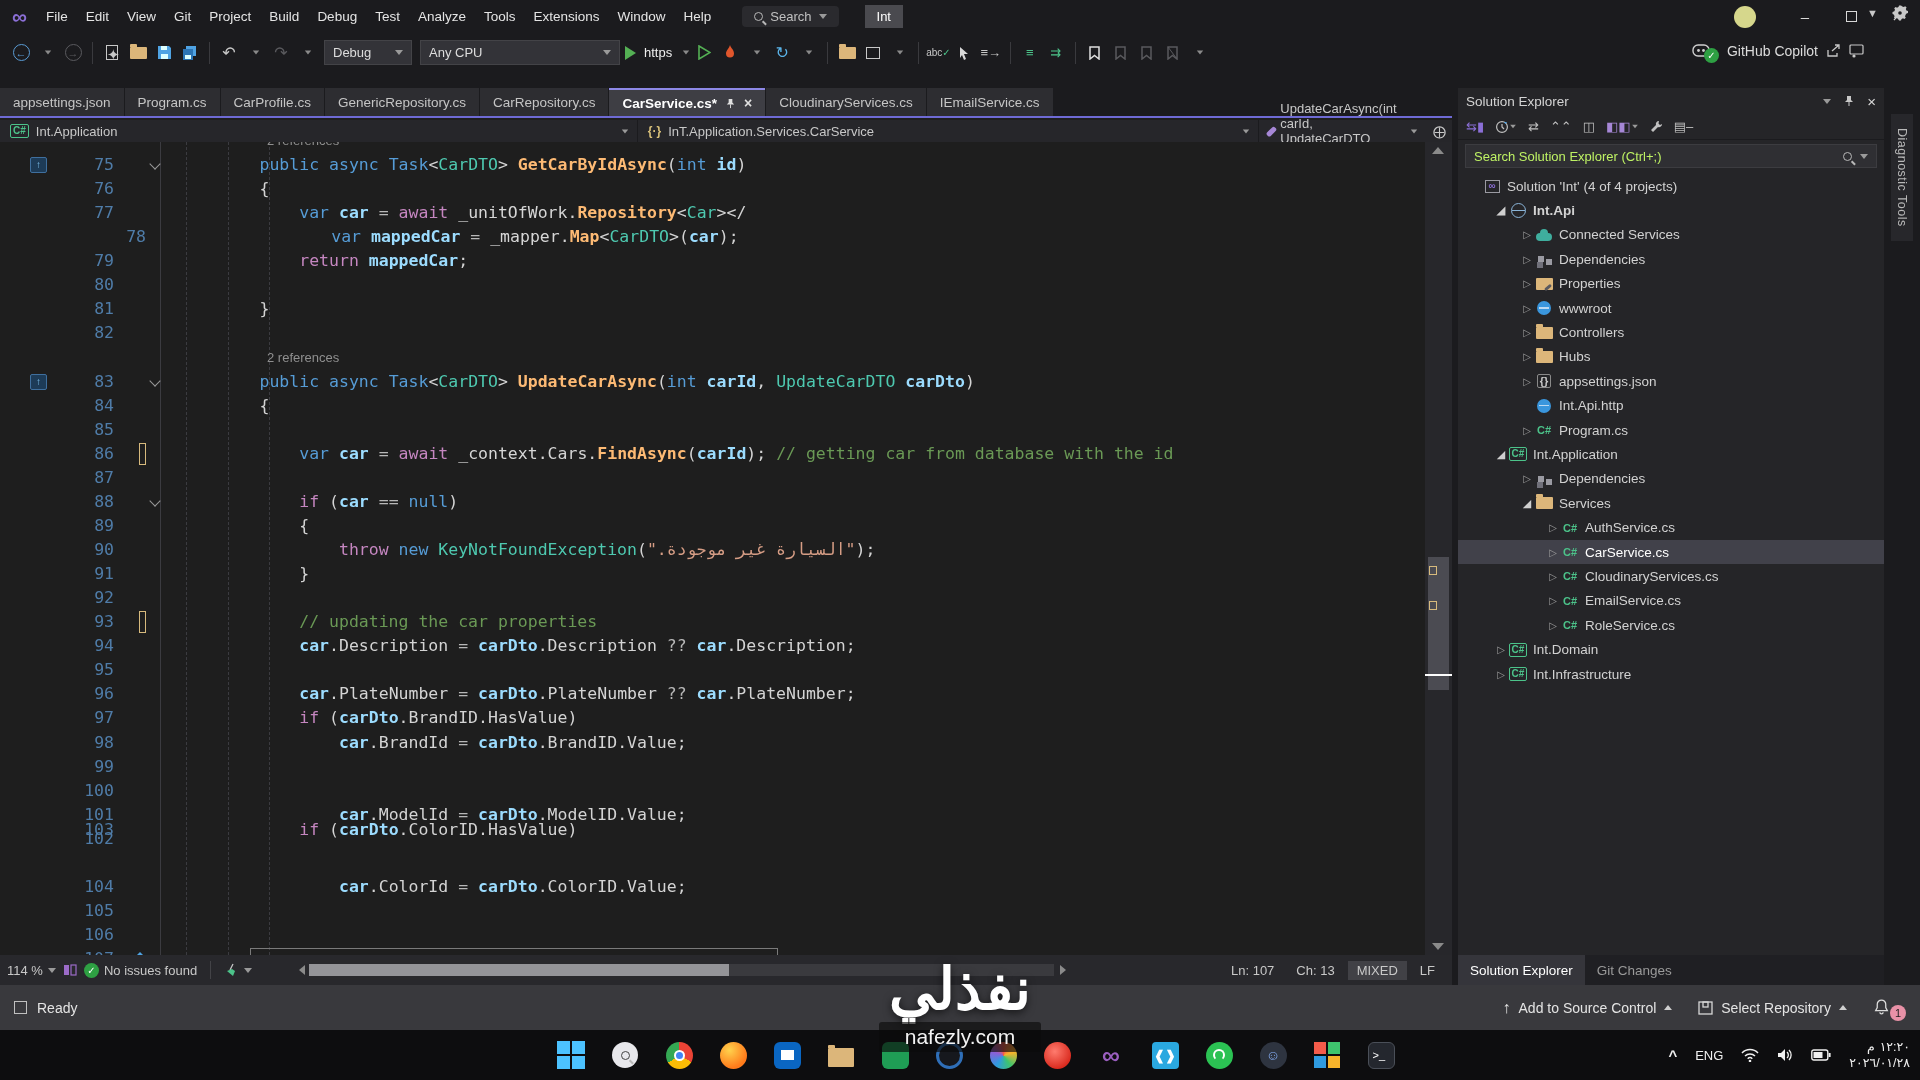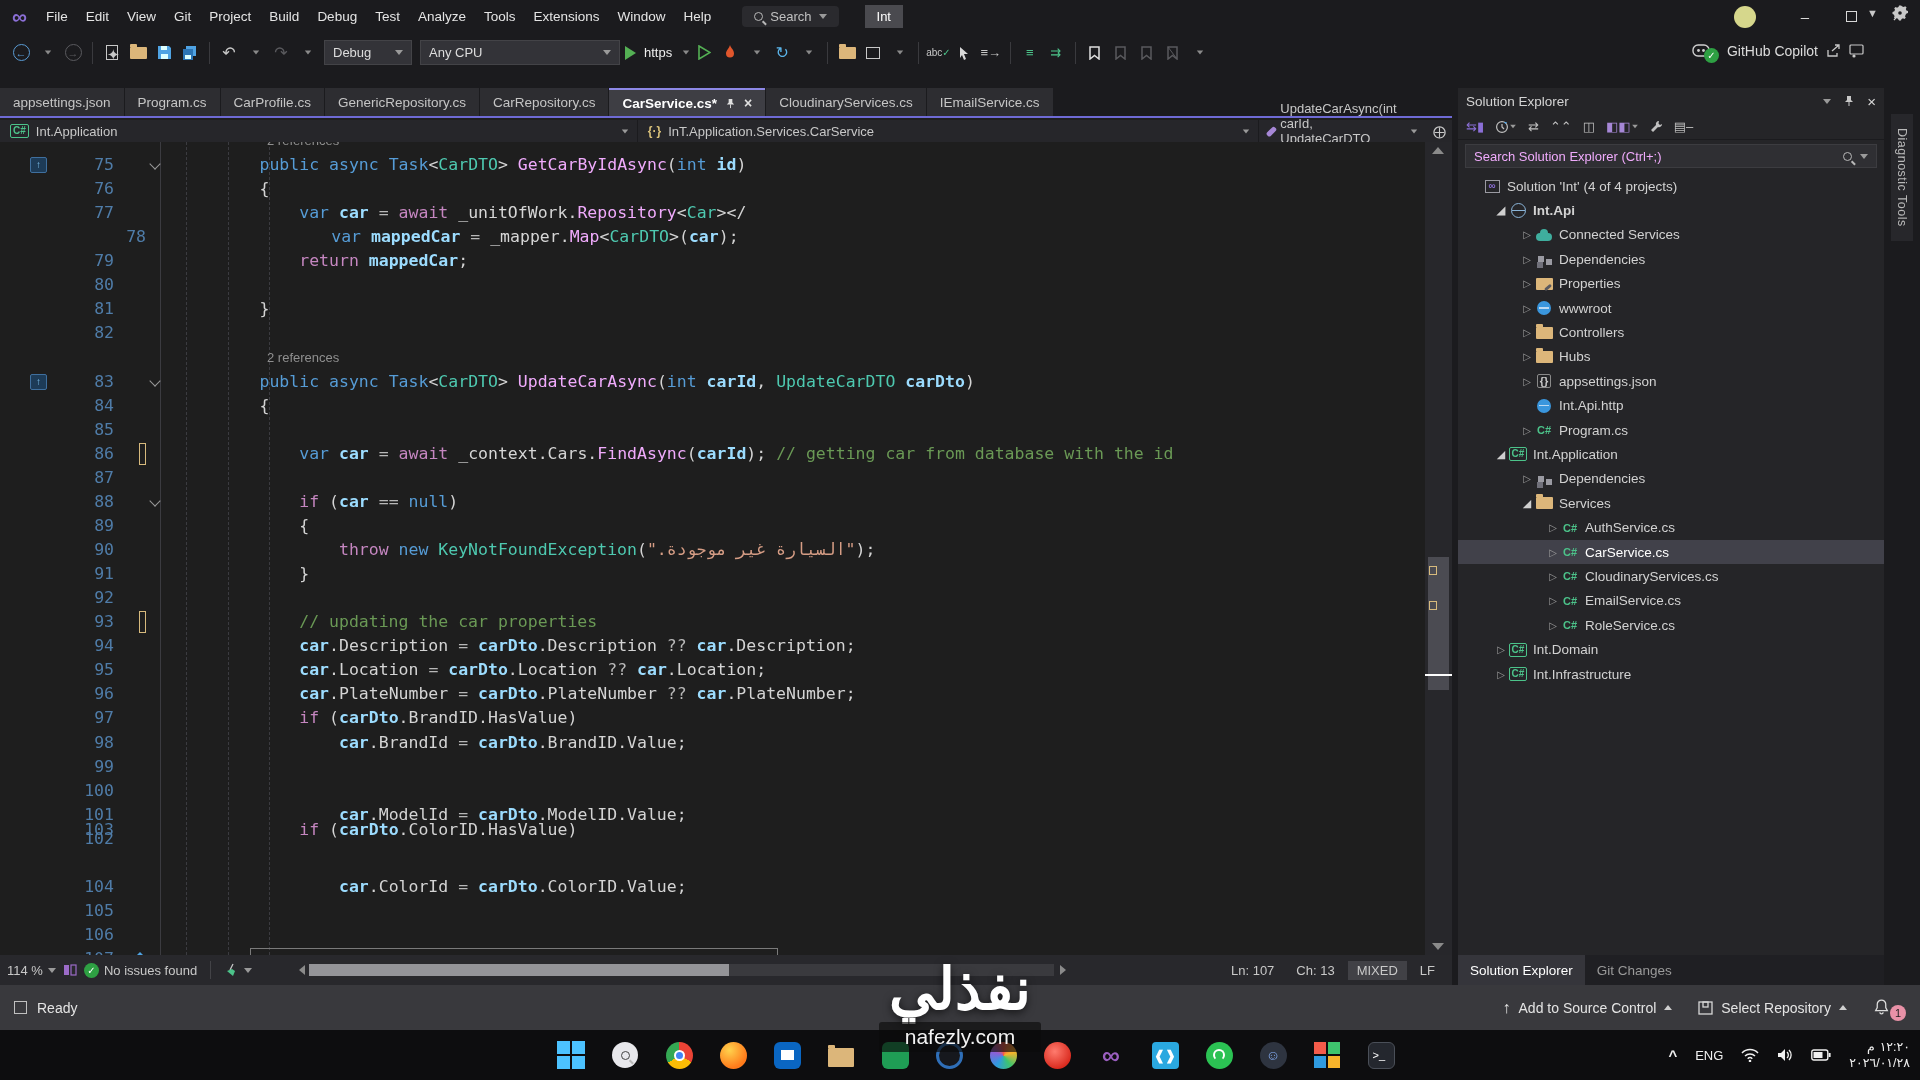--- a/index.html
+++ b/index.html
@@ -56,21 +56,21 @@
   .crow { position:absolute; left:0; right:28px; height:24.06px; }
   .num { position:absolute; left:40px; width:74px; text-align:right; font:16.5px/24.06px "DejaVu Sans Mono", monospace; color:#4f7ca8; }
   .codeline { position:absolute; left:180px; white-space:pre; font:16.5px/24.06px "DejaVu Sans Mono", monospace; font-weight:500; }
   .lens { position:absolute; left:267px; font:13px/24.06px "Liberation Sans", sans-serif; color:#8f8f8f; }
   .glyph-ref { position:absolute; left:30px; top:4px; width:17px; height:16px; background:#1d3b57; border:1px solid #3f6f9e; border-radius:2px; color:#7fc3f0; font-size:10px; text-align:center; line-height:14px; }
   .fold { position:absolute; left:151px; top:7px; width:8px; height:8px; border-right:1.6px solid #9a9a9a; border-bottom:1.6px solid #9a9a9a; transform:rotate(45deg); }
   .changebar { position:absolute; left:139px; top:1px; width:7px; height:22px; border:1.6px solid #d7ba7d; }
   .curline-box { position:absolute; left:250px; top:1px; width:528px; height:23px; border:1px solid #7a7a7a; }
   .pencil { position:absolute; left:130px; top:4px; }
   .tk-k{color:#569CD6} .tk-ct{color:#C586C0} .tk-ty{color:#4EC9B0}
-  .tk-mt{color:#f0abfc;font-weight:400} .tk-lv{color:#9CDCFE;font-weight:600}
+  .tk-mt{color:#fdba74;font-weight:700} .tk-lv{color:#9CDCFE;font-weight:600}
   .tk-fd{color:#d6d6d6} .tk-pr{color:#d4d4d4} .tk-op{color:#b8b8b8}
   .tk-cm{color:#6A9955} .tk-st{color:#D69D85}
   
   .vscroll { position:absolute; right:0; top:0; width:27px; height:813px; background:#27272b; }
   .vs-arrow { position:absolute; left:7px; width:0; height:0; border-left:6px solid transparent; border-right:6px solid transparent; }
   .vs-thumb { position:absolute; left:3px; width:21px; top:415px; height:133px; background:#4b4b52; }
   .vs-tick { position:absolute; left:4px; width:8px; height:9px; border:1.4px solid #d7ba7d; }
   .vs-line { position:absolute; left:0; width:27px; height:2px; background:#fdfdfd; }
   .splitgap { position:absolute; left:1452px; top:88px; width:6px; height:897px; background:#1b1b1e; }
   
@@ -83,21 +83,21 @@
   .eds-chip { padding:2px 9px; }
   .eds-chip.box { background:#414146; }
   .tri-l { width:0;height:0;border-top:5px solid transparent;border-bottom:5px solid transparent;border-right:6px solid #8a8a8a; }
   .tri-r { width:0;height:0;border-top:5px solid transparent;border-bottom:5px solid transparent;border-left:6px solid #8a8a8a; }
   
   .se { position:absolute; left:1458px; top:88px; width:426px; height:897px; background:#252528; }
   .se-title { height:26px; display:flex; align-items:center; padding:0 8px; font-size:13.5px; color:#d4d4d4; }
   .se-title-icons { margin-left:auto; display:flex; gap:12px; align-items:center; }
   .se-toolbar { height:26px; display:flex; align-items:center; gap:11px; padding:0 8px; border-bottom:1px solid #1b1b1e; }
   .se-tb-icon { color:#c0c0c0; font-size:13px; display:flex; align-items:center; }
-  .se-search { margin:4px 7px; height:24px; background:#2f2f33; border:1px solid #3c3c40; display:flex; align-items:center; padding:0 8px; color:#f0abfc; font-size:13px; }
+  .se-search { margin:4px 7px; height:24px; background:#2f2f33; border:1px solid #3c3c40; display:flex; align-items:center; padding:0 8px; color:#bef264; font-size:13px; }
   .se-search .magnifier { margin-left:auto; }
   .tree { position:relative; margin-top:6px; }
   .trow { position:relative; height:24.4px; display:flex; align-items:center; font-size:13.5px; color:#d2d2d2; }
   .trow.sel { background:#41414a; color:#fff; }
   .trow.bold { font-weight:bold; }
   .chev { width:14px; display:inline-block; text-align:center; color:#9a9a9a; font-size:10px; flex:none; }
   .chev.open { color:#cfcfcf; font-size:11px; }
   .ticon { width:20px; flex:none; display:flex; justify-content:center; margin-right:5px; }
   .se-tabs { position:absolute; bottom:0; left:0; width:100%; height:30px; background:#1f1f23; display:flex; align-items:stretch; }
   .se-tab { padding:0 12px; display:flex; align-items:center; font-size:13.5px; color:#9a9a9a; }
@@ -479,21 +479,20 @@
         <span class="num">93</span>
         <span class="changebar"></span>
         <span class="codeline"><span class="tk-pr">            </span><span class="tk-cm">// updating the car properties</span></span>
       </div>
       <div class="crow" style="top: 505.26px;">
         <span class="num">94</span>
         <span class="codeline"><span class="tk-pr">            </span><span class="tk-lv">car</span><span class="tk-pr">.Description </span><span class="tk-op">= </span><span class="tk-lv">carDto</span><span class="tk-pr">.Description </span><span class="tk-op">?? </span><span class="tk-lv">car</span><span class="tk-pr">.Description;</span></span>
       </div>
       <div class="crow" style="top: 529.32px;">
         <span class="num">95</span>
-        <span class="codeline"><span class="tk-pr">            </span><span class="tk-lv">car</span><span class="tk-pr">.Location </span><span class="tk-op">= </span><span class="tk-lv">carDto</span><span class="tk-pr">.Location </span><span class="tk-op">?? </span><span class="tk-lv">car</span><span class="tk-pr">.Location;</span></span>
       </div>
       <div class="crow" style="top: 553.38px;">
         <span class="num">96</span>
         <span class="codeline"><span class="tk-pr">            </span><span class="tk-lv">car</span><span class="tk-pr">.PlateNumber </span><span class="tk-op">= </span><span class="tk-lv">carDto</span><span class="tk-pr">.PlateNumber </span><span class="tk-op">?? </span><span class="tk-lv">car</span><span class="tk-pr">.PlateNumber;</span></span>
       </div>
       <div class="crow" style="top: 577.44px;">
         <span class="num">97</span>
         <span class="codeline"><span class="tk-pr">            </span><span class="tk-ct">if </span><span class="tk-pr">(</span><span class="tk-lv">carDto</span><span class="tk-pr">.BrandID.HasValue)</span></span>
       </div>
       <div class="crow" style="top: 601.5px;">

